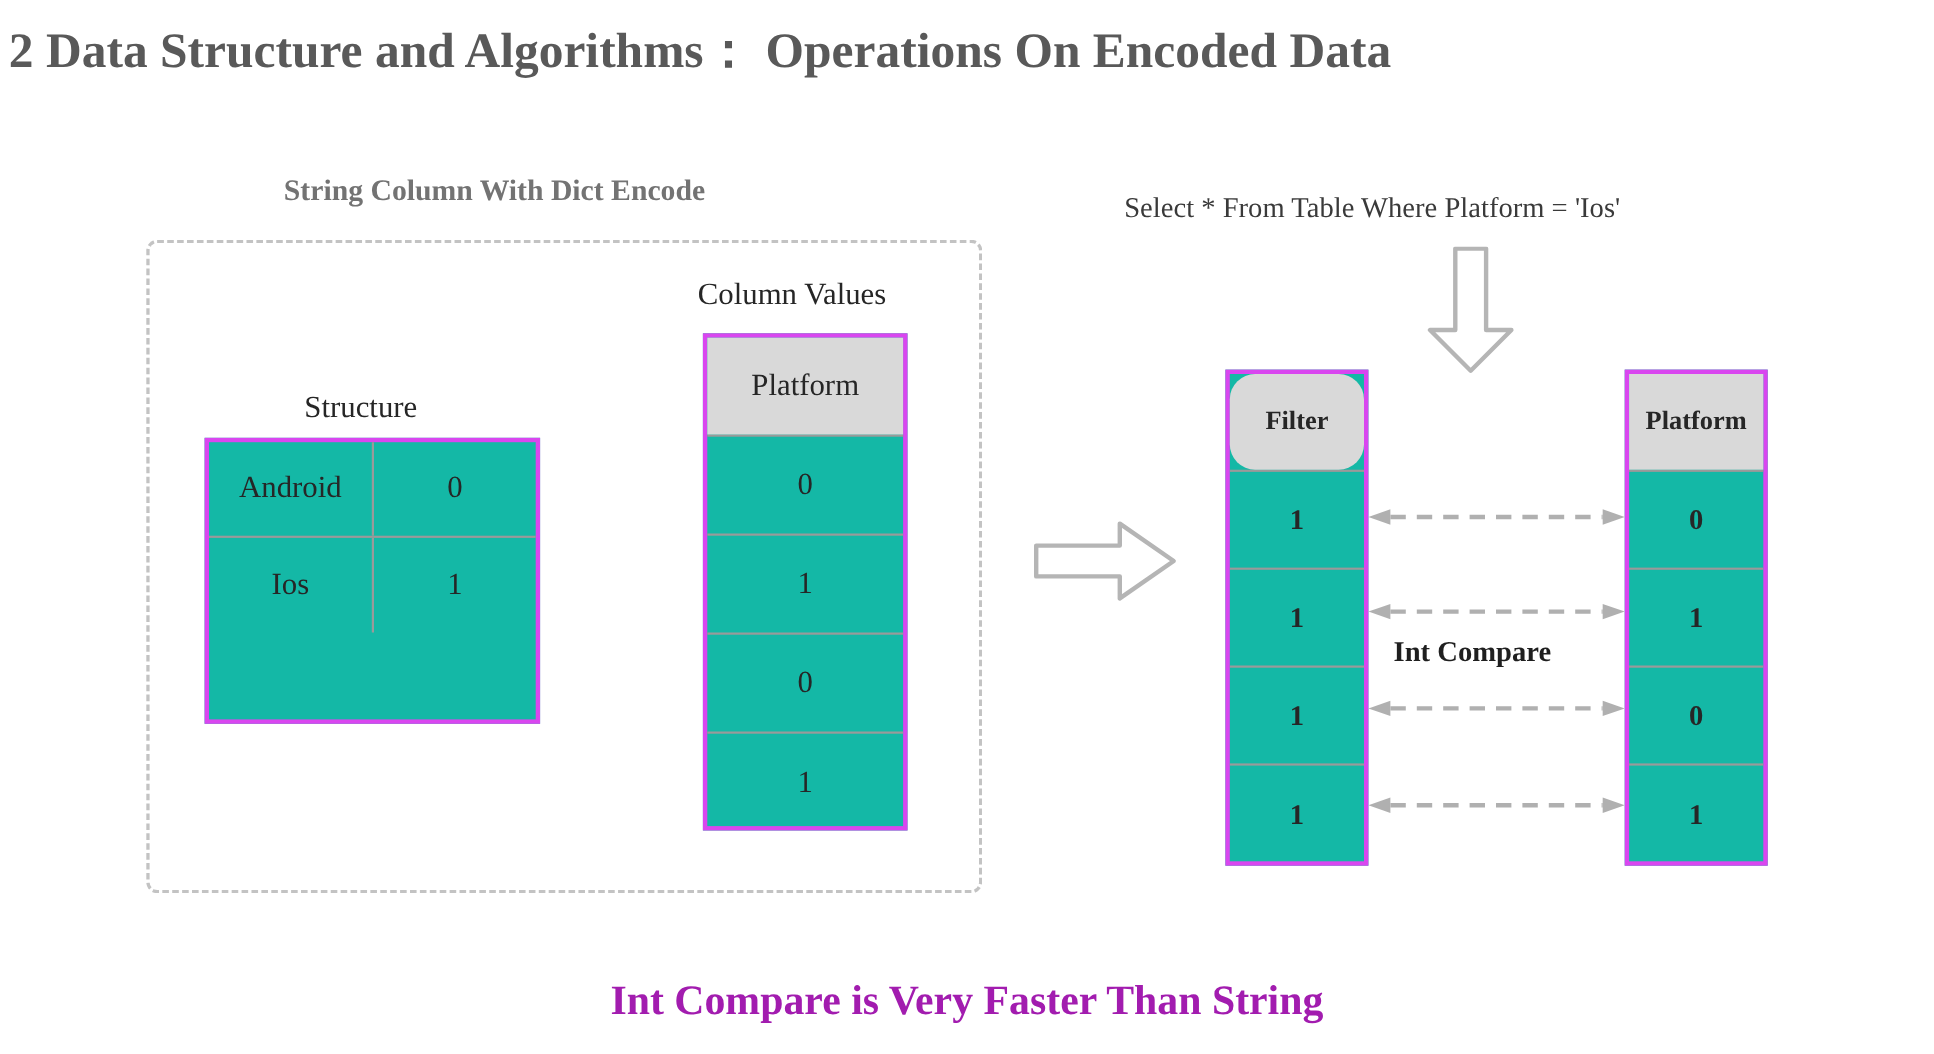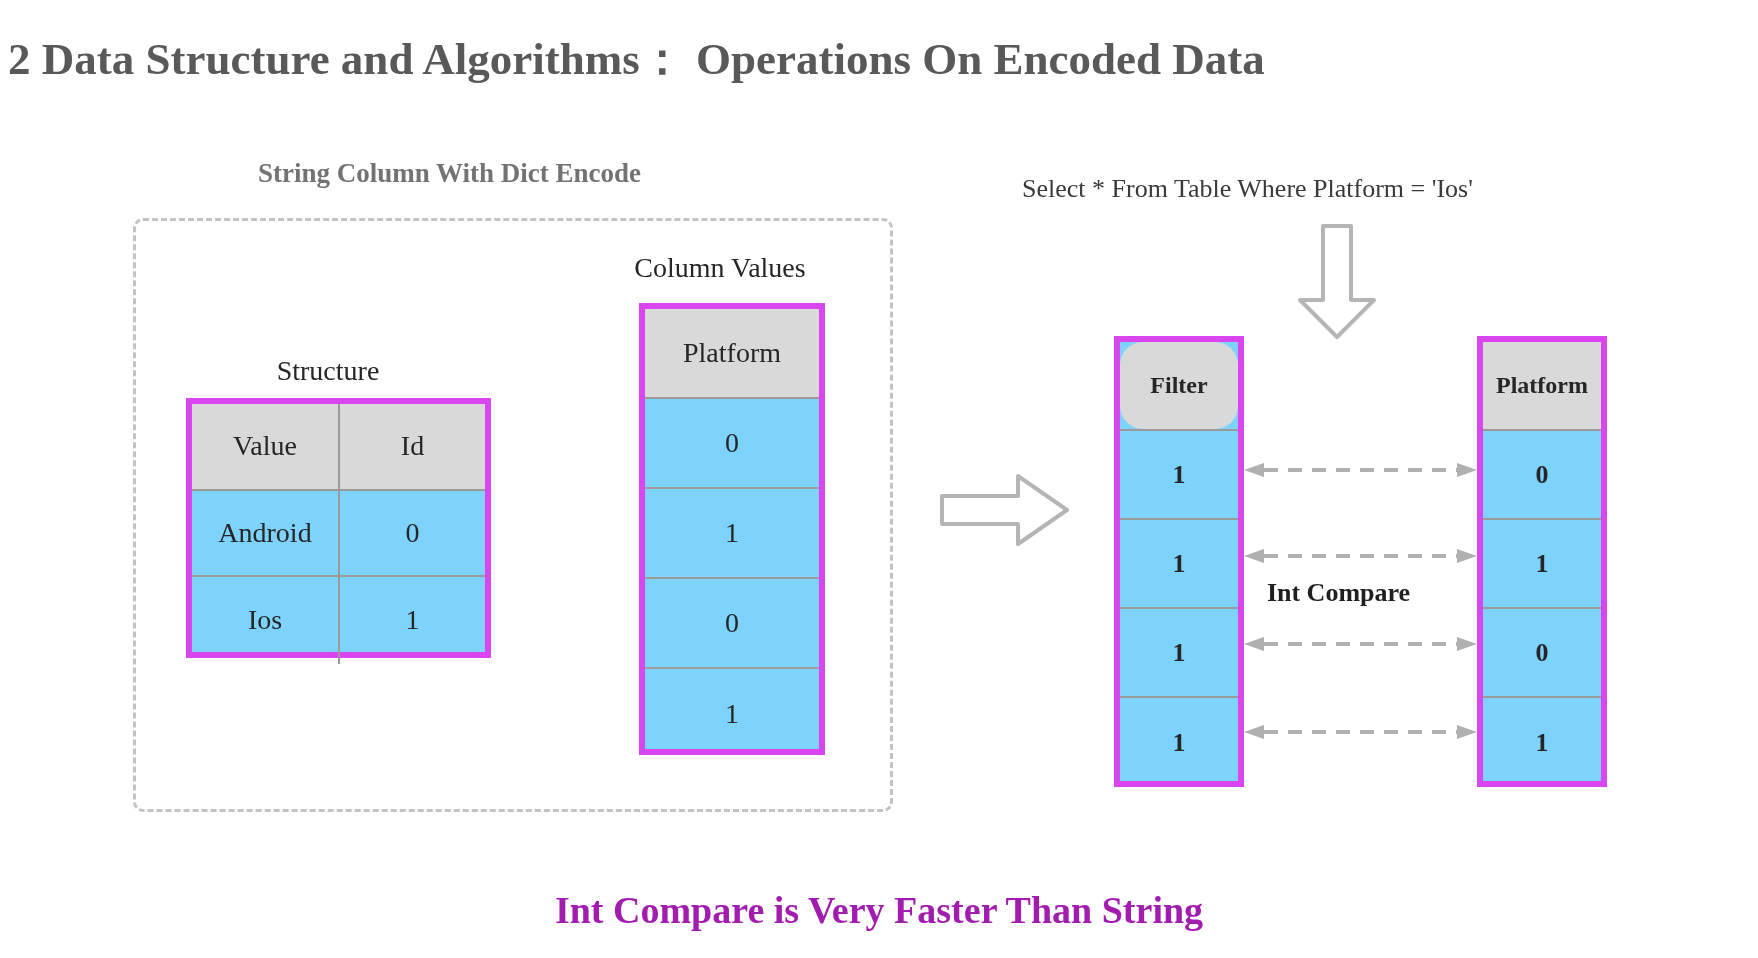--- a/index.html
+++ b/index.html
@@ -20,21 +20,20 @@
   #slide-title {
     position: absolute;
     left: 8px;
     top: 16px;
     width: 1700px;
     font-size: 45px;
     font-weight: bold;
     color: #595959;
     letter-spacing: 0px;
     white-space: nowrap;
-    margin-top: 13px;
   }
 
   
   #left-panel-title {
     position: absolute;
     left: 258px;
     top: 158px;
     font-size: 27px;
     font-weight: bold;
     color: #737373;
@@ -47,23 +46,23 @@
     width: 760px;
     height: 594px;
     border: 3px dashed #c3c3c3;
     border-radius: 10px;
     box-sizing: border-box;
   }
 
   
   .tbl {
     position: absolute;
-    border: 6px solid #d946ef;
-    box-sizing: border-box;
-    background: #7dd3fc;
+    border: 4px solid #d946ef;
+    box-sizing: border-box;
+    background: #14b8a6;
   }
   .trow {
     display: flex;
     box-sizing: border-box;
     border-bottom: 2px solid #9a9a9a;
   }
   .trow:last-child { border-bottom: none; }
   .tcell {
     box-sizing: border-box;
     display: flex;
@@ -170,24 +169,20 @@
 
 <div id="slide-title">2 Data Structure and Algorithms：  Operations On Encoded Data</div>
 
 <div id="left-panel-title">String Column With Dict Encode</div>
 
 <div id="dashed-container"></div>
 
 <div class="caption" id="dictionary-caption">Structure</div>
 
 <div class="tbl" id="dictionary-table">
-  <div class="trow head">
-    <div class="tcell c0 vsep">Value</div>
-    <div class="tcell c1">Id</div>
-  </div>
   <div class="trow">
     <div class="tcell c0 vsep">Android</div>
     <div class="tcell c1">0</div>
   </div>
   <div class="trow">
     <div class="tcell c0 vsep">Ios</div>
     <div class="tcell c1">1</div>
   </div>
 </div>
 

